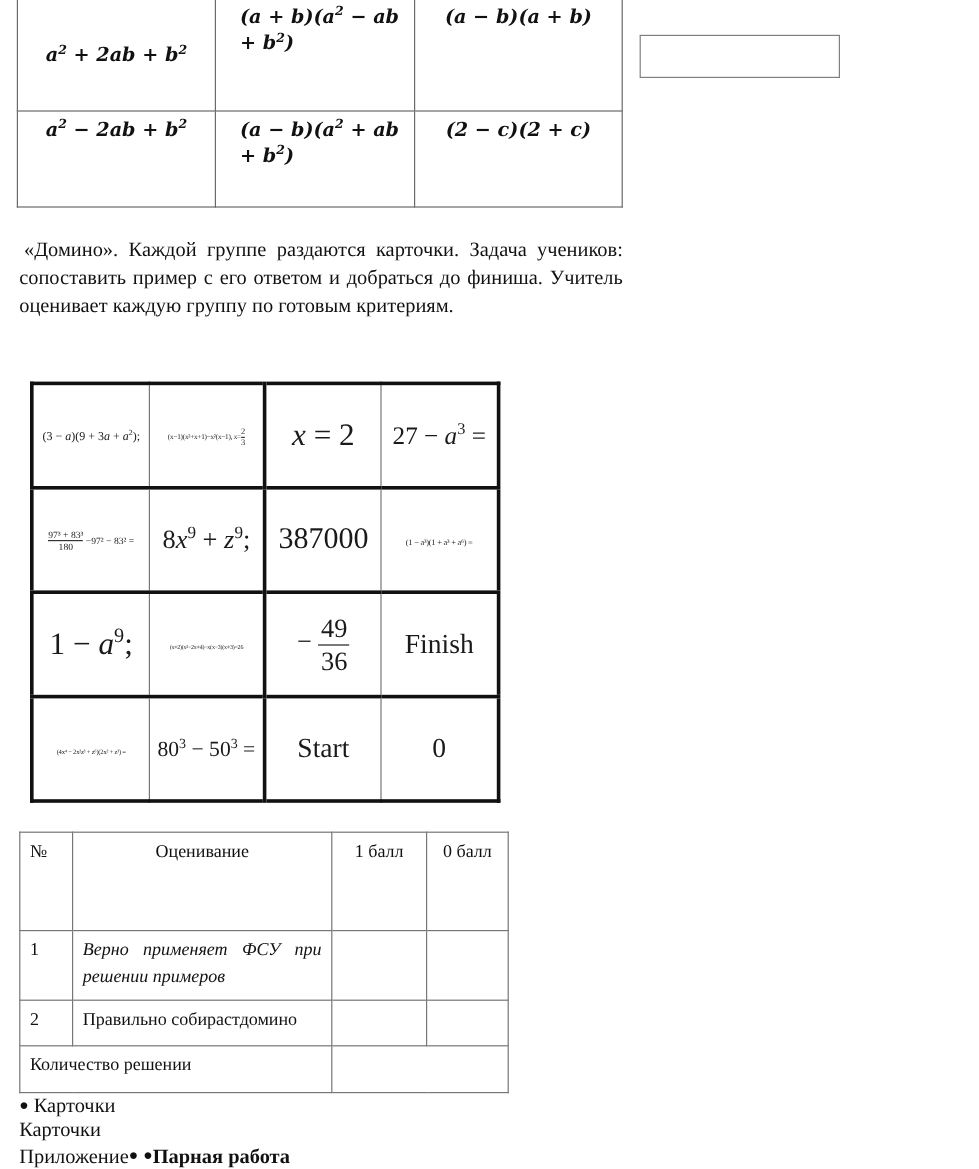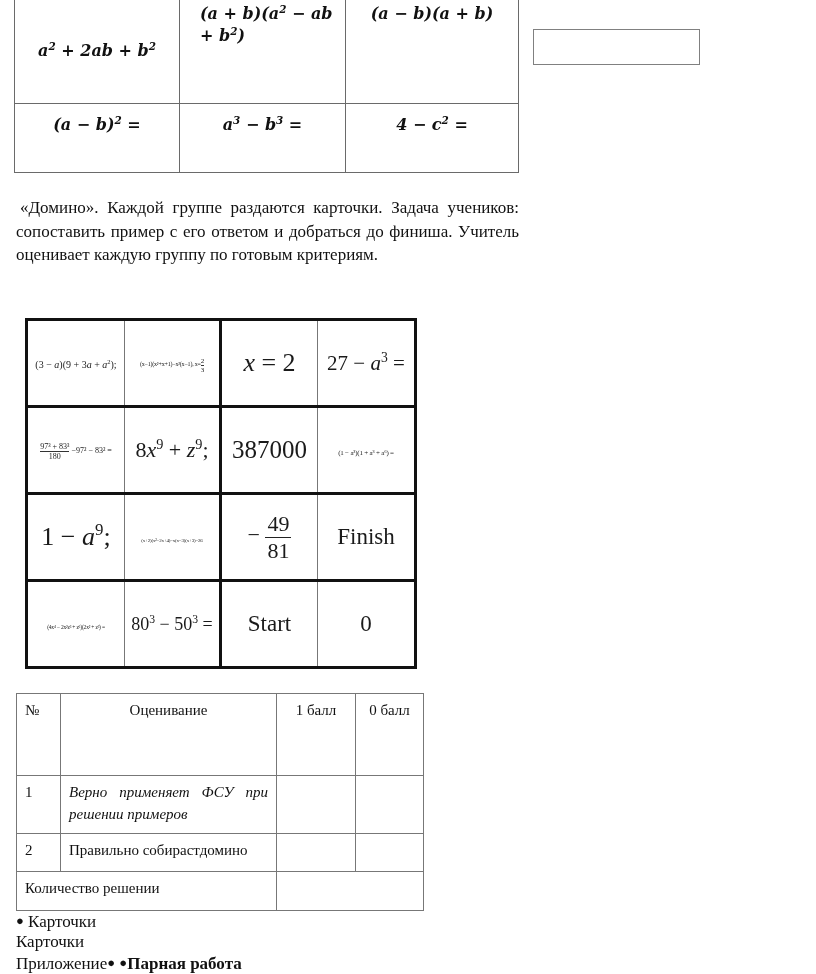--- a/index.html
+++ b/index.html
@@ -88,30 +88,24 @@
       <col style="width:165px">
       <col style="width:166px">
       <col style="width:173px">
     </colgroup>
   <tbody>
       <tr class="r1">
     <td class="center midv"><i>a</i><sup>2</sup> + 2<i>ab</i> + <i>b</i><sup>2</sup></td>
     <td class="left">(<i>a</i> + <i>b</i>)(<i>a</i><sup>2</sup> − <i>ab</i><br>+ <i>b</i><sup>2</sup>)</td>
     <td class="center">(<i>a</i> − <i>b</i>)(<i>a</i> + <i>b</i>)</td>
   </tr>
-  <tr class="r2">
-    <td class="center">
-          <span class="up">(<i>a</i> − <i>b</i>)<sup>2</sup> =</span>
-        </td>
-    <td class="center">
-          <span class="up"><i>a</i><sup>3</sup> − <i>b</i><sup>3</sup> =</span>
-        </td>
-    <td class="center">
-          <span class="up">4 − <i>c</i><sup>2</sup> =</span>
-        </td>
+  <tr class="r3">
+    <td class="center"><i>a</i><sup>2</sup> − 2<i>ab</i> + <i>b</i><sup>2</sup></td>
+    <td class="left">(<i>a</i> − <i>b</i>)(<i>a</i><sup>2</sup> + <i>ab</i><br>+ <i>b</i><sup>2</sup>)</td>
+    <td class="center">(2 − <i>c</i>)(2 + <i>c</i>)</td>
   </tr>
 </tbody>
   </table>
 
 <div class="abs side-box"></div>
 
 <div class="abs paragraph">
   <b>«Домино».</b><span> Каждой группе раздаются карточки. Задача учеников: сопоставить пример с его ответом и добраться до финиша. Учитель оценивает каждую группу по готовым критериям.</span>
 </div>
 
@@ -139,21 +133,21 @@
             </span> −97² − 83² =</span></td>
     <td class="c2"><span class="med" style="font-size:22px">8<i>x</i><sup>9</sup> + <i>z</i><sup>9</sup>;</span></td>
     <td class="c1"><span class="big" style="font-size:25px">387000</span></td>
     <td><span class="tiny" style="font-size:7px">(1 − a³)(1 + a³ + a⁶) =</span></td>
   </tr>
   <tr>
     <td><span class="big">1 − <i>a</i><sup>9</sup>;</span></td>
     <td class="c2"><span class="tiny" style="font-size:5px">(x+2)(x²−2x+4)−x(x−3)(x+3)=26</span></td>
     <td class="c1"><span class="med" style="font-size:22px">− <span class="frac">
               <span class="num">49</span>
-              <span>81</span>
+              <span>36</span>
             </span></span></td>
     <td><span class="med" style="font-size:23px">Finish</span></td>
   </tr>
   <tr>
     <td><span class="tiny" style="font-size:5.5px">(4x⁴ − 2x²z³ + z⁶)(2x² + z³) =</span></td>
     <td class="c2"><span class="med" style="font-size:18px">80<sup>3</sup> − 50<sup>3</sup> =</span></td>
     <td class="c1"><span class="med" style="font-size:23px">Start</span></td>
     <td><span class="med" style="font-size:23px">0</span></td>
   </tr>
 </tbody>

